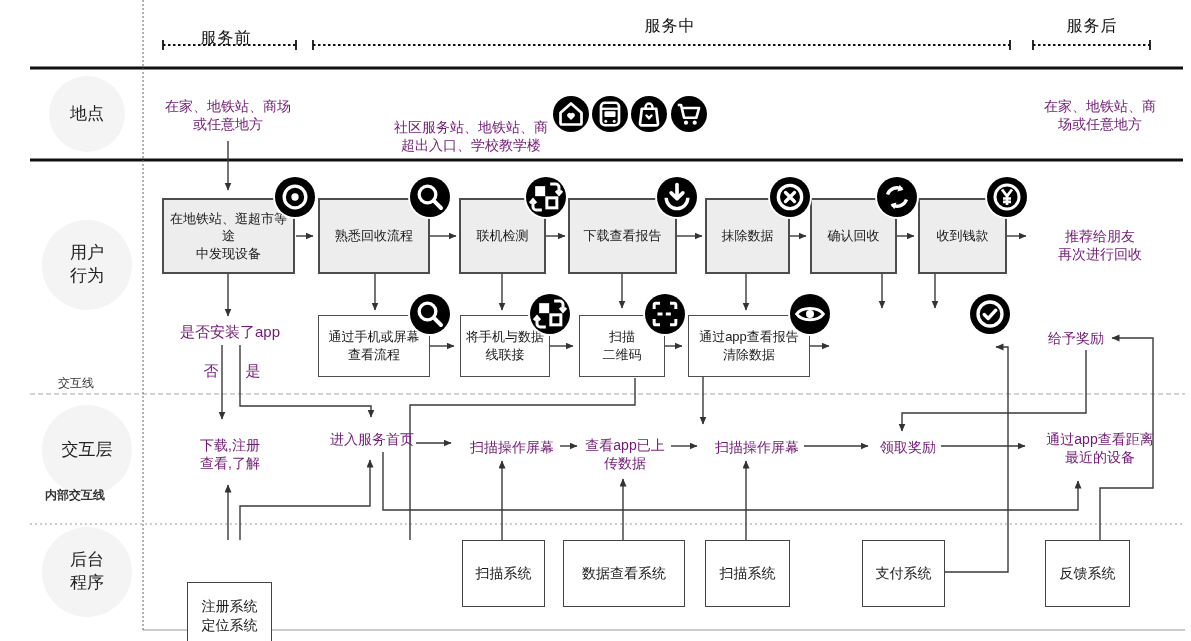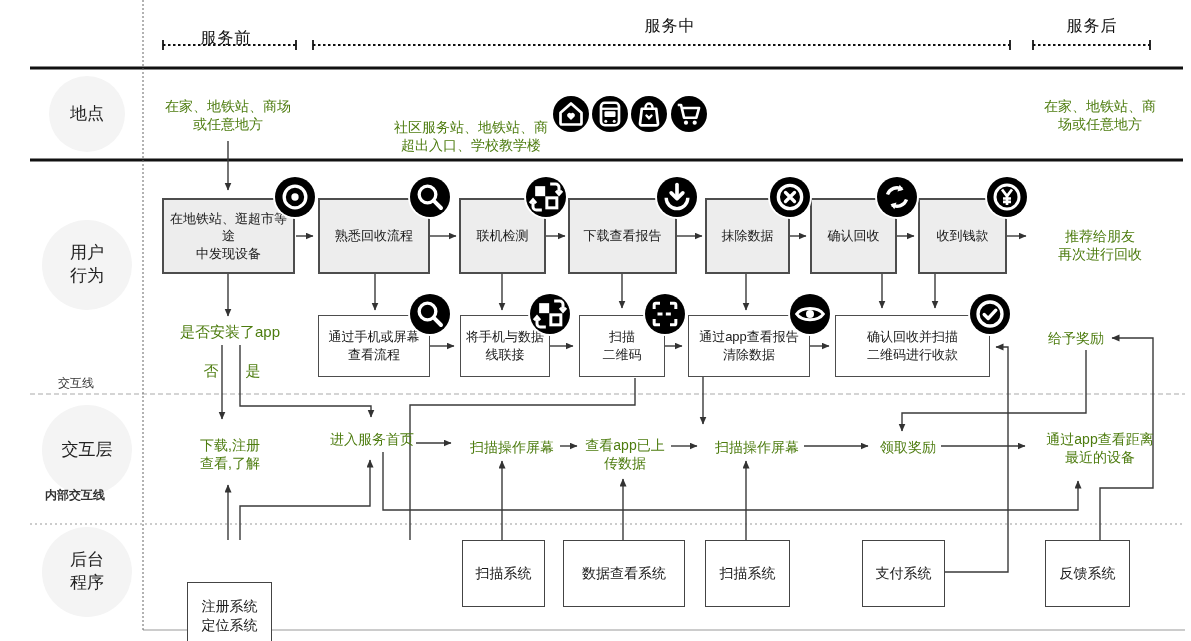--- a/index.html
+++ b/index.html
@@ -1,19 +1,19 @@
 <!DOCTYPE html>
 <html><head>
 <meta charset="utf-8">
 <style>
   html,body{margin:0;padding:0;background:#fff;}
   #stage{position:relative;width:1191px;height:641px;background:#fff;overflow:hidden;
          font-family:"Liberation Sans",sans-serif;color:#1a1a1a;}
   #wires{position:absolute;left:0;top:0;z-index:0;}
-  .t{position:absolute;z-index:2;white-space:pre-line;text-align:center;line-height:1.3;color:#4d7c0f;}
+  .t{position:absolute;z-index:2;white-space:pre-line;text-align:center;line-height:1.3;color:#701a75;}
   .phase{font-size:16px;color:#111;letter-spacing:1px;}
   .rule-label{font-size:12px;color:#333;text-align:left;}
   .lane{position:absolute;z-index:2;border-radius:50%;background:#f4f4f4;display:flex;align-items:center;
         justify-content:center;white-space:pre-line;text-align:center;font-size:17px;line-height:1.35;color:#222;}
   .box{position:absolute;z-index:2;display:flex;align-items:center;justify-content:center;text-align:center;
        white-space:pre-line;box-sizing:border-box;line-height:1.35;padding:2px;}
   .row1-box{background:#ededed;border:2px solid #4d4d4d;font-size:13px;}
   .row2-box{background:#ffffff;border:1.5px solid #4d4d4d;font-size:13px;}
   .sys-box{background:#ffffff;border:1.5px solid #444;font-size:14px;}
   .badge{position:absolute;z-index:3;border-radius:50%;background:#000;box-shadow:0 0 0 2px #fff;}
@@ -207,22 +207,20 @@
   <div class="t fs15" style="left:200px;top:361px;width:22px;">否</div>
   <div class="t fs15" style="left:242px;top:361px;width:22px;">是</div>
   <div class="box row2-box" style="left:318px;top:315px;width:112px;height:62px;">通过手机或屏幕
 查看流程</div>
   <div class="box row2-box" style="left:460px;top:315px;width:90px;height:62px;">将手机与数据
 线联接</div>
   <div class="box row2-box" style="left:579px;top:315px;width:86px;height:62px;">扫描
 二维码</div>
   <div class="box row2-box" style="left:688px;top:315px;width:122px;height:62px;">通过app查看报告
 清除数据</div>
-  <div class="box row2-box" style="left:835px;top:315px;width:155px;height:62px;">确认回收并扫描
-二维码进行收款</div>
   <div class="badge badge-lg" style="left:410px;top:294px;">
       <svg viewBox="0 0 24 24">
         <circle cx="10.5" cy="10.5" r="5" fill="none" stroke="#fff" stroke-width="2"></circle>
         <line x1="14.2" y1="14.2" x2="18.6" y2="18.6" stroke="#fff" stroke-width="2.4" stroke-linecap="round"></line>
       </svg>
     </div>
   <div class="badge badge-lg" style="left:530px;top:294px;">
       <svg viewBox="0 0 24 24">
         <rect x="5.5" y="5.5" width="6" height="6" fill="#fff"></rect>
         <rect x="12.5" y="12.5" width="6" height="6" fill="none" stroke="#fff" stroke-width="1.8"></rect>

